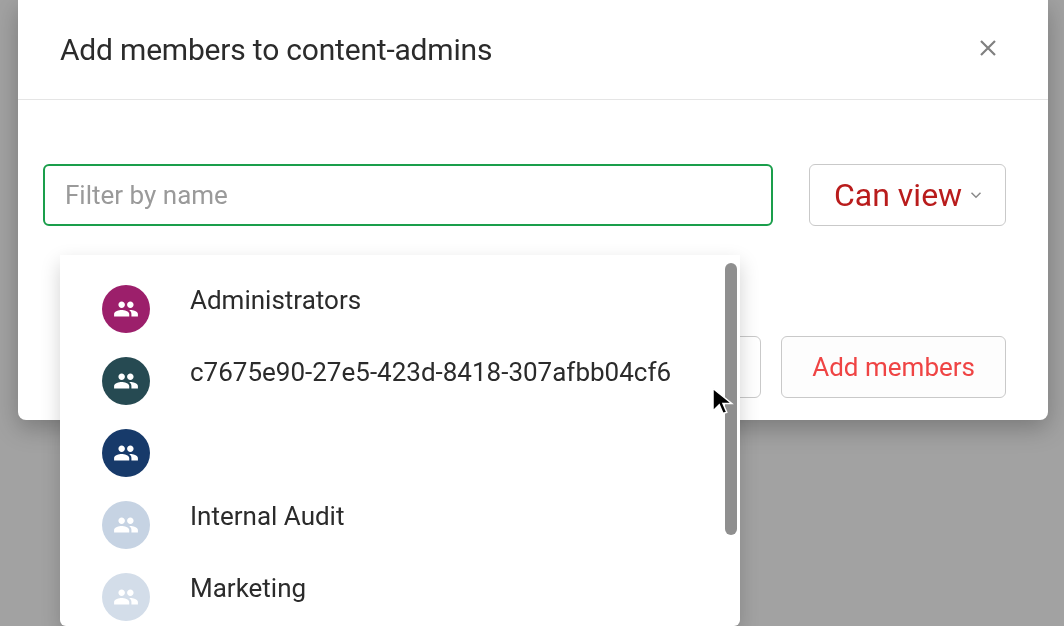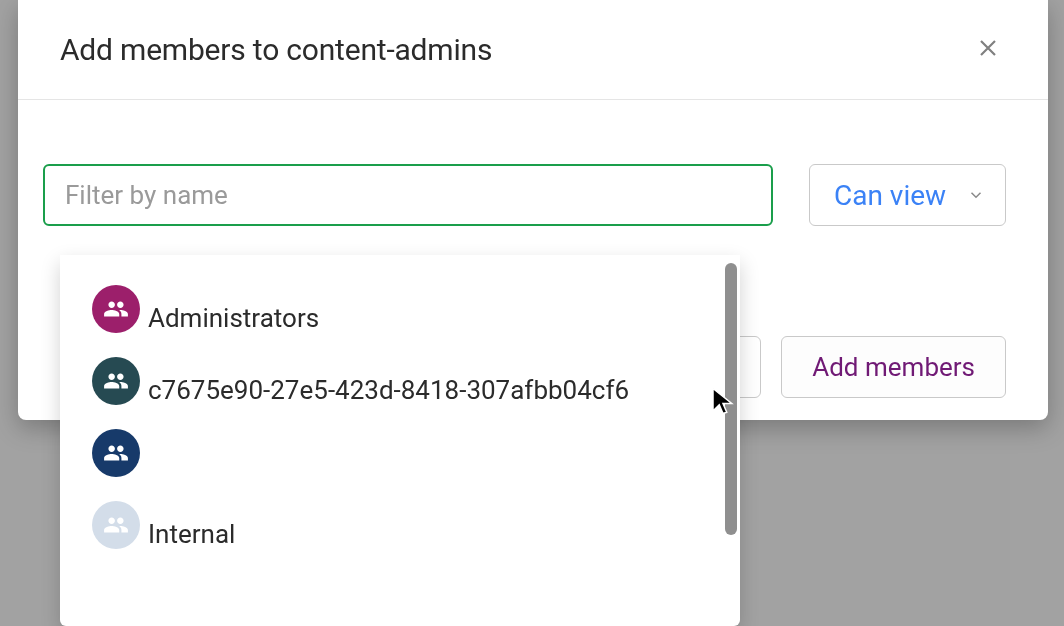--- a/index.html
+++ b/index.html
@@ -79,22 +79,22 @@
       border: 1px solid #c9c9c9;
       border-radius: 6px;
       display: flex;
       align-items: center;
       justify-content: space-between;
       padding: 0 20px 0 24px;
       cursor: pointer;
       background: #fff;
     }
     .perm-label {
-      font-size: 28px;
-      color: #3b82f6;
+      font-size: 32px;
+      color: #b91c1c;
     }
     .perm-select svg {
       width: 18px;
       height: 18px;
       stroke: #8a8a8a;
       stroke-width: 2;
       fill: none;
     }
     .modal-footer {
       position: absolute;
@@ -114,42 +114,42 @@
       background: #fff;
       cursor: pointer;
     }
     .btn-close {
       color: #444;
       width: 106px;
       justify-content: flex-end;
       padding: 0 22px;
     }
     .btn-add {
-      color: #701a75;
+      color: #ef4444;
       background: #fdfdfd;
     }
     .dropdown {
       position: absolute;
       left: 60px;
       top: 255px;
       width: 680px;
       height: 371px;
       background: #fff;
       border-radius: 0 0 6px 6px;
       box-shadow: 0 8px 20px rgba(0,0,0,0.18);
       overflow: hidden;
     }
     .dropdown-inner {
       padding: 18px 0 18px 0;
     }
     .dropdown-item {
       display: flex;
-      align-items: flex-end;
-      gap: 8px;
-      padding: 12px 32px;
+      align-items: flex-start;
+      gap: 40px;
+      padding: 12px 42px;
       cursor: pointer;
     }
     .avatar {
       width: 48px;
       height: 48px;
       border-radius: 50%;
       display: flex;
       align-items: center;
       justify-content: center;
       flex-shrink: 0;
@@ -236,26 +236,34 @@
         <div class="item-label">c7675e90-27e5-423d-8418-307afbb04cf6</div>
       </div>
       <div class="dropdown-item">
         <div class="avatar" style="background: rgb(23, 58, 106);">
           <svg viewBox="0 0 24 24">
             <path d="M16 11c1.66 0 3-1.34 3-3s-1.34-3-3-3-3 1.34-3 3 1.34 3 3 3zm-8 0c1.66 0 3-1.34 3-3S9.66 5 8 5 5 6.34 5 8s1.34 3 3 3zm0 2c-2.33 0-7 1.17-7 3.5V19h14v-2.5C15 14.17 10.33 13 8 13zm8 0c-.29 0-.62.02-.97.05 1.16.84 1.97 1.97 1.97 3.45V19h6v-2.5c0-2.33-4.67-3.5-7-3.5z"></path>
           </svg>
         </div>
       </div>
       <div class="dropdown-item">
+        <div class="avatar" style="background: rgb(198, 211, 227);">
+          <svg viewBox="0 0 24 24">
+            <path d="M16 11c1.66 0 3-1.34 3-3s-1.34-3-3-3-3 1.34-3 3 1.34 3 3 3zm-8 0c1.66 0 3-1.34 3-3S9.66 5 8 5 5 6.34 5 8s1.34 3 3 3zm0 2c-2.33 0-7 1.17-7 3.5V19h14v-2.5C15 14.17 10.33 13 8 13zm8 0c-.29 0-.62.02-.97.05 1.16.84 1.97 1.97 1.97 3.45V19h6v-2.5c0-2.33-4.67-3.5-7-3.5z"></path>
+          </svg>
+        </div>
+        <div class="item-label">Internal Audit</div>
+      </div>
+      <div class="dropdown-item">
         <div class="avatar" style="background: rgb(211, 221, 233);">
           <svg viewBox="0 0 24 24">
             <path d="M16 11c1.66 0 3-1.34 3-3s-1.34-3-3-3-3 1.34-3 3 1.34 3 3 3zm-8 0c1.66 0 3-1.34 3-3S9.66 5 8 5 5 6.34 5 8s1.34 3 3 3zm0 2c-2.33 0-7 1.17-7 3.5V19h14v-2.5C15 14.17 10.33 13 8 13zm8 0c-.29 0-.62.02-.97.05 1.16.84 1.97 1.97 1.97 3.45V19h6v-2.5c0-2.33-4.67-3.5-7-3.5z"></path>
           </svg>
         </div>
-        <div class="item-label">Internal</div>
+        <div class="item-label">Marketing</div>
       </div>
     </div>
   <div class="scrollbar"></div>
 </div>
 
 <div class="cursor">
   <svg viewBox="0 0 20 24">
     <path d="M2 2 L2 20 L7 15 L10 22 L13 21 L10 14 L17 14 Z" fill="#000" stroke="#fff" stroke-width="1.2"></path>
   </svg>
 </div>

